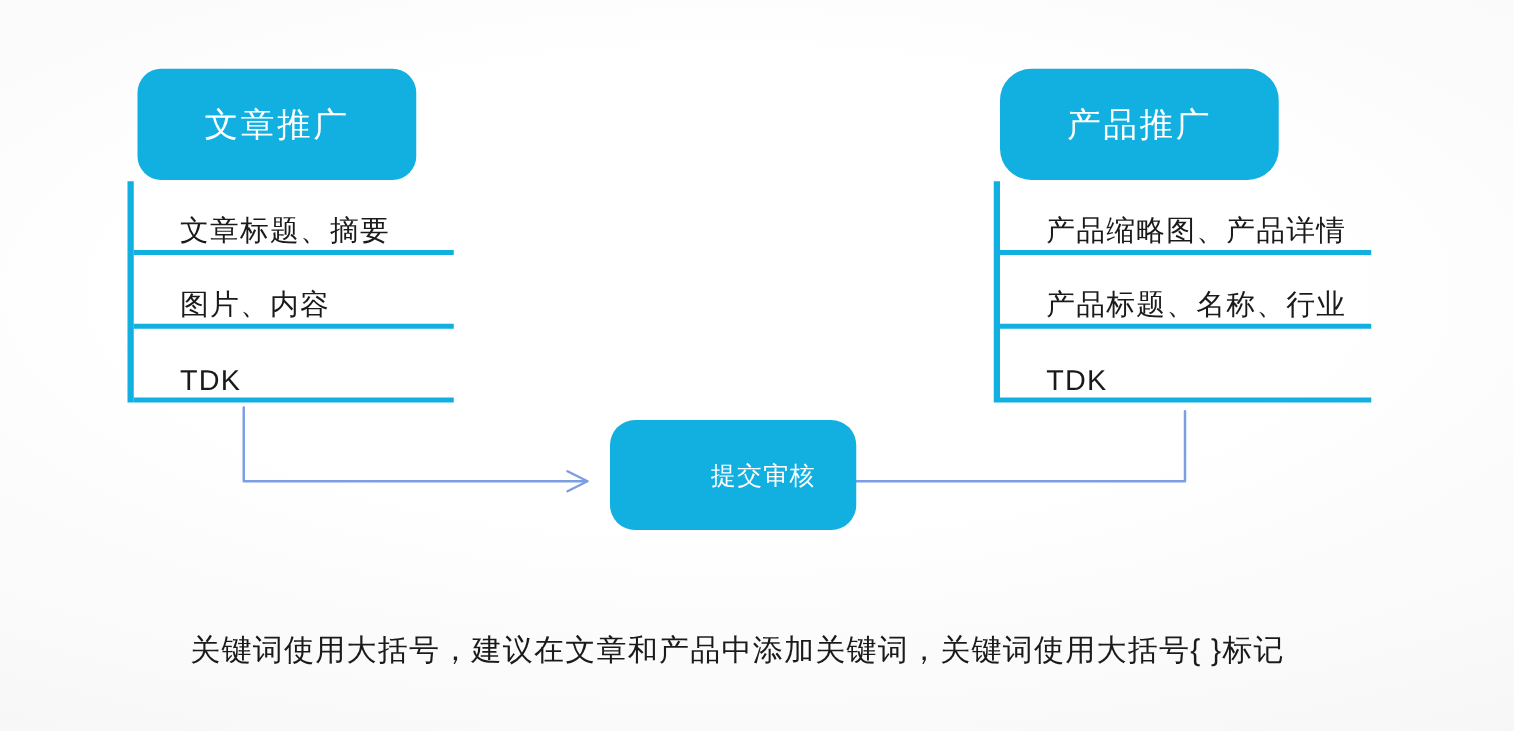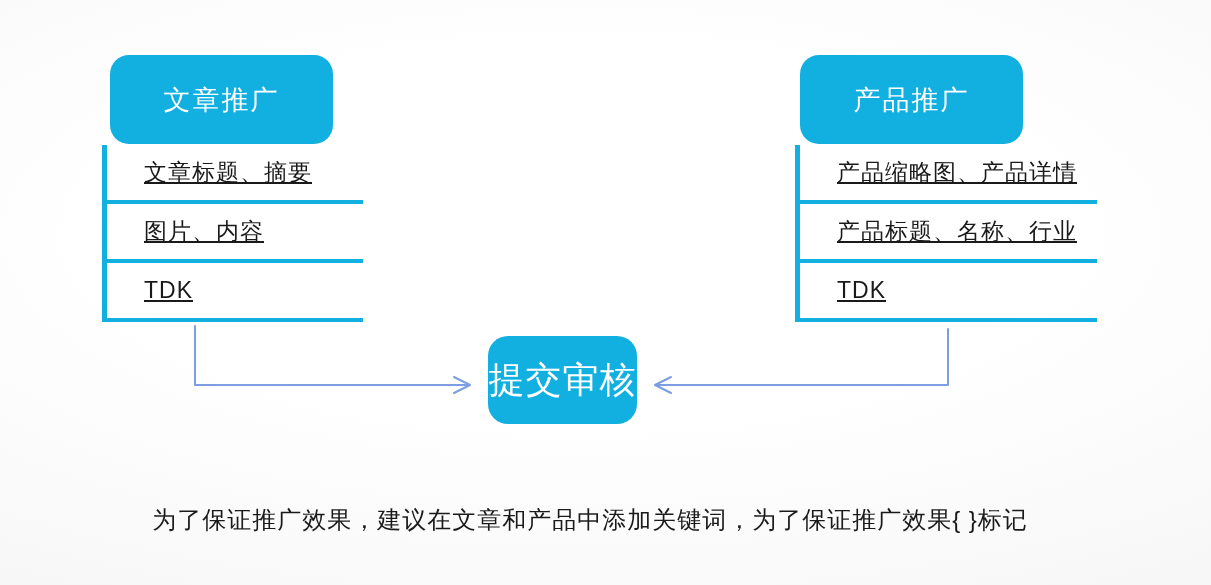--- a/index.html
+++ b/index.html
@@ -22,57 +22,57 @@
     background: var(--accent);
     border-radius: 19px;
     color: #ffffff;
     font-size: 27px;
     letter-spacing: 2px;
     display: flex;
     align-items: center;
     justify-content: center;
   }
   #left-header  { left: 110px; align-items: center; }
-  #right-header { left: 800px; }
+  #right-header { left: 800px; border-radius: 25px; }
 
   .branch-list {
     position: absolute;
     top: 145px;
     border-left: 5px solid var(--accent);
   }
   #left-list  { left: 102px; width: 256px; }
   #right-list { left: 795px; width: 297px; }
 
   .branch-list .item {
     height: 55px;
     border-bottom: 4px solid var(--accent);
     display: flex;
-    align-items: center;
+    align-items: flex-end;
     padding-left: 37px;
     font-size: 23px;
     letter-spacing: 1px;
     color: #1a1a1a;
     white-space: nowrap;
-    text-decoration: underline;
   }
 
   .center-node {
     position: absolute;
     left: 488px;
     top: 336px;
     width: 149px;
     height: 88px;
     background: var(--accent);
     border-radius: 20px;
     color: #ffffff;
-    font-size: 36px;
+    font-size: 20px;
     letter-spacing: 1px;
     display: flex;
     align-items: center;
     justify-content: center;
+    padding-left: 48px;
   }
 
   #connectors {
     position: absolute;
     left: 0; top: 0;
     width: 1211px; height: 585px;
     pointer-events: none;
   }
   #connectors polyline, #connectors path {
     fill: none;
@@ -137,15 +137,15 @@
     <g>
       <polyline points="948,329 948,385 657,385"></polyline>
       <path d="M655,385 L671,377 M655,385 L671,393"></path>
     </g>
   </svg>
 
   <div class="center-node">
     <span>提交审核</span>
   </div>
 
-  <div class="caption">为了保证推广效果，建议在文章和产品中添加关键词，为了保证推广效果{ }标记</div>
+  <div class="caption">关键词使用大括号，建议在文章和产品中添加关键词，关键词使用大括号{ }标记</div>
 
 </div>
 
 </body></html>

